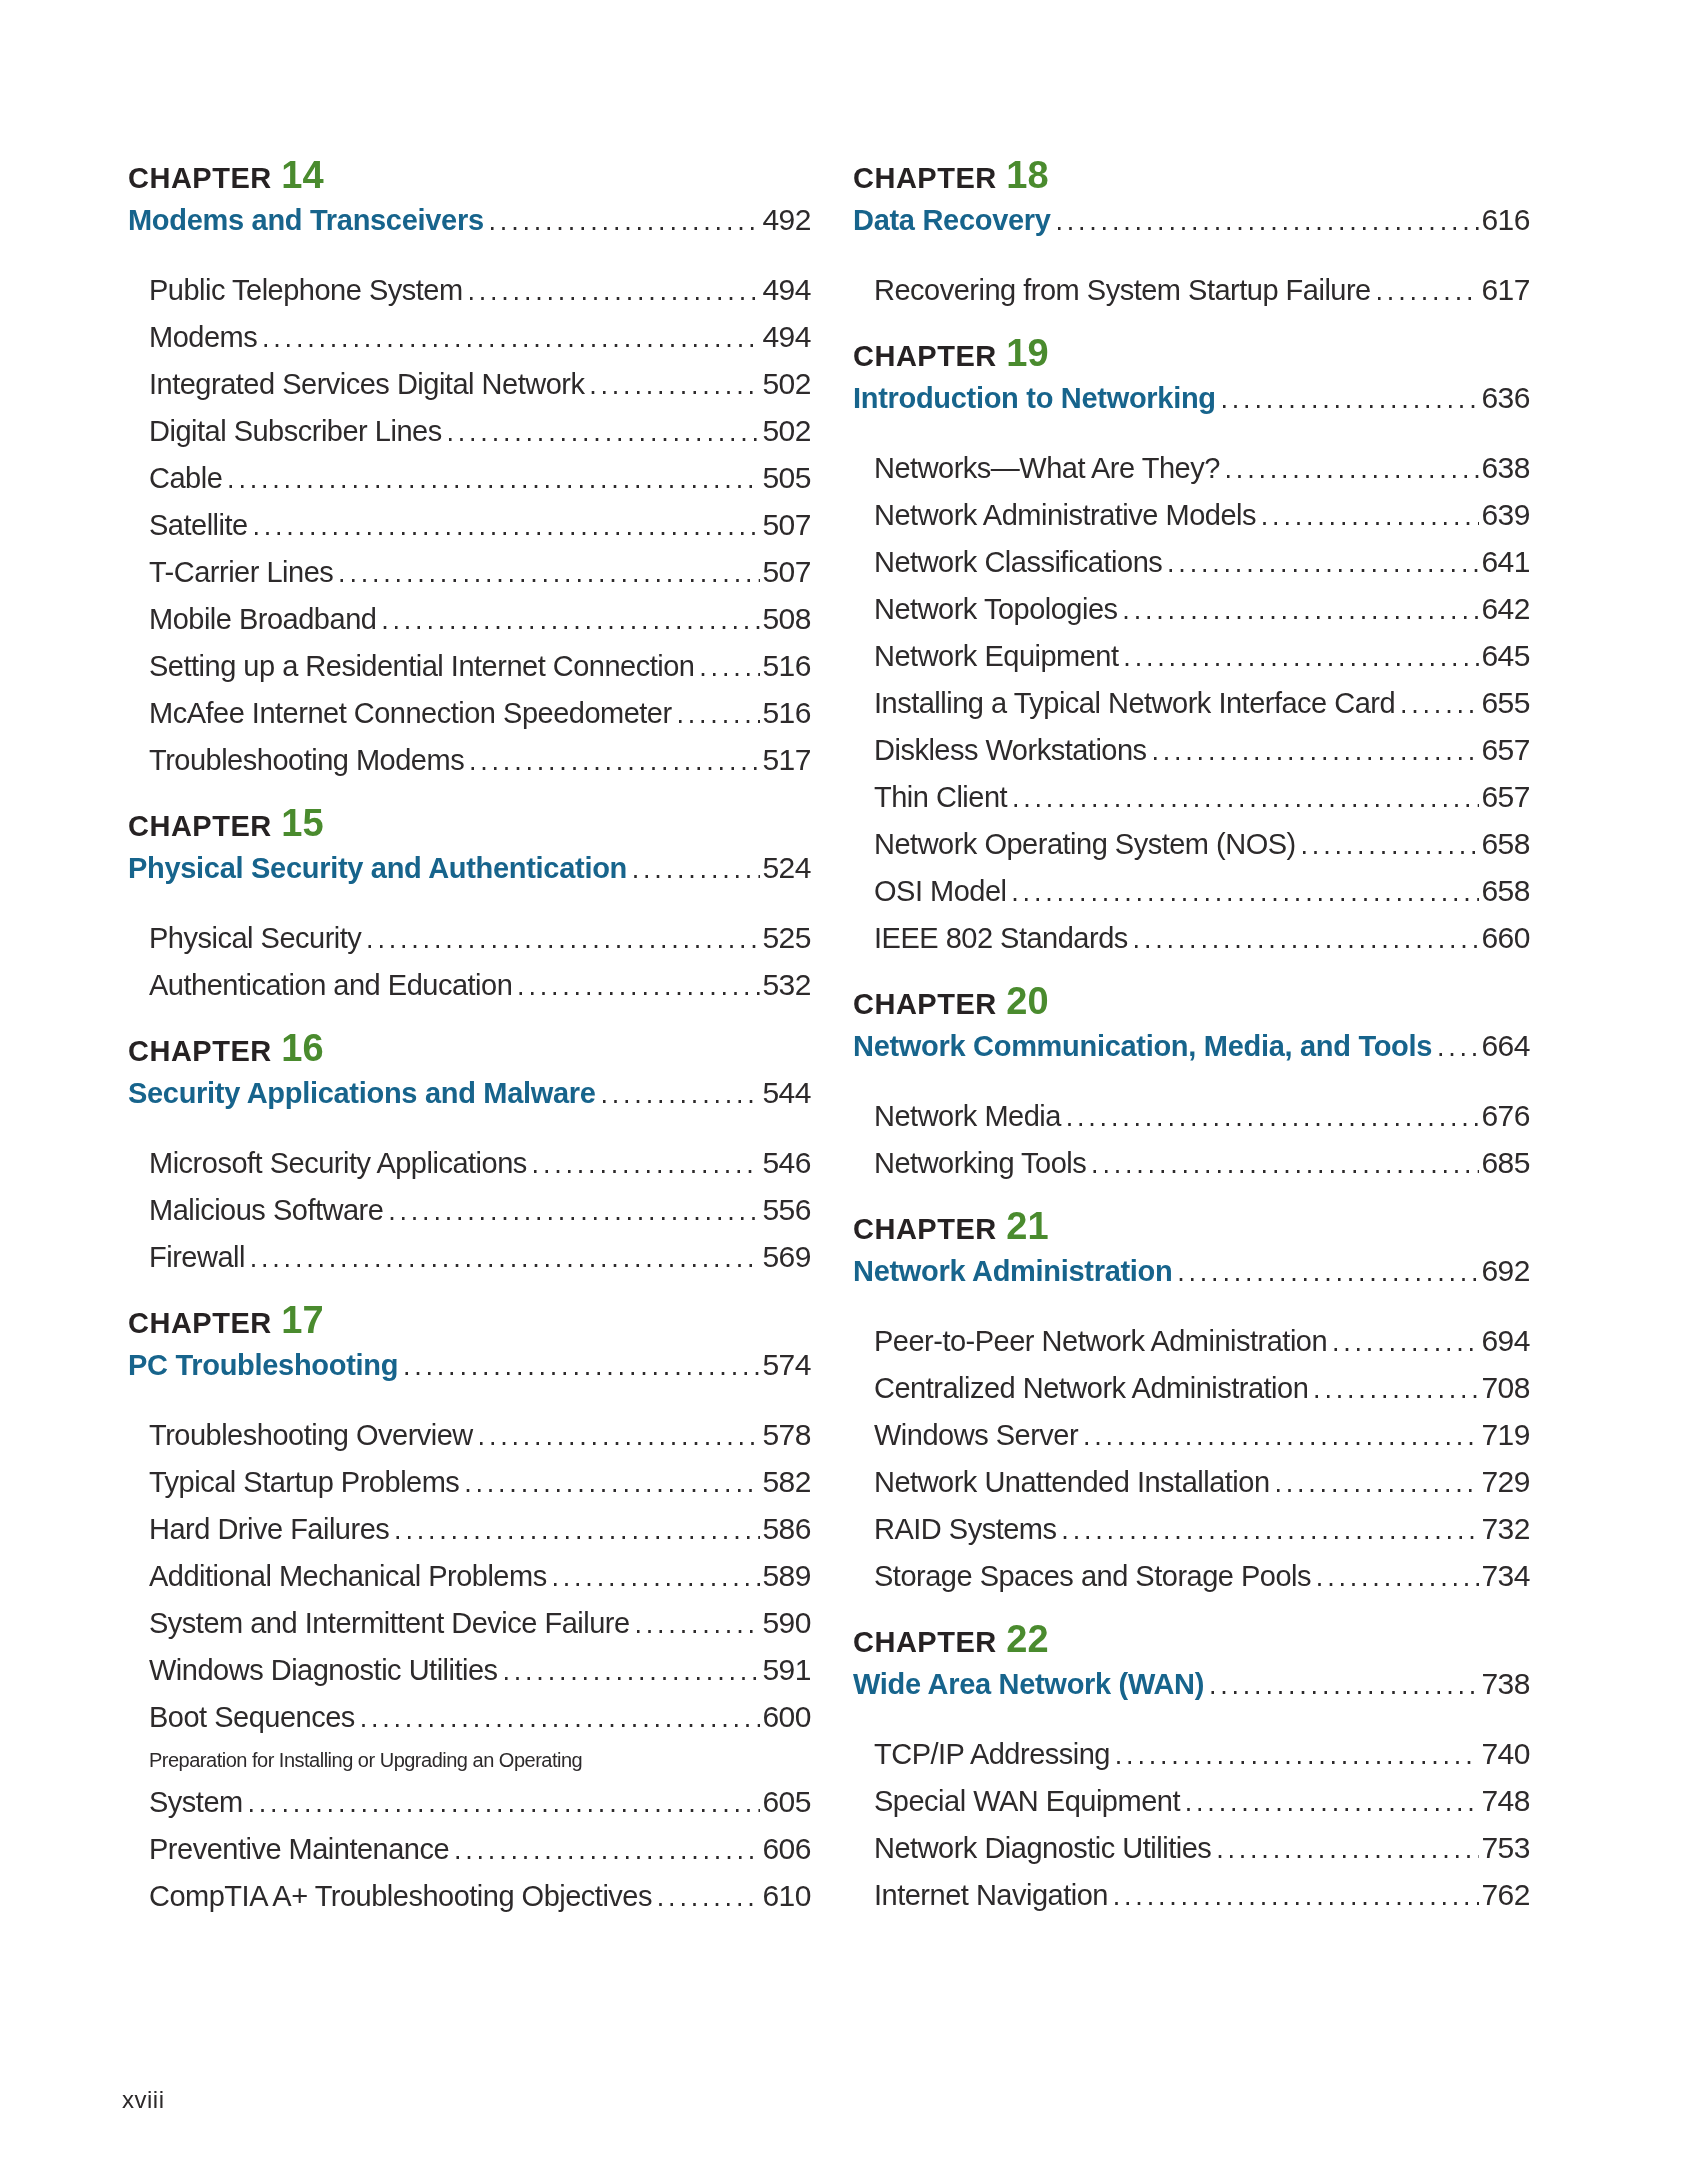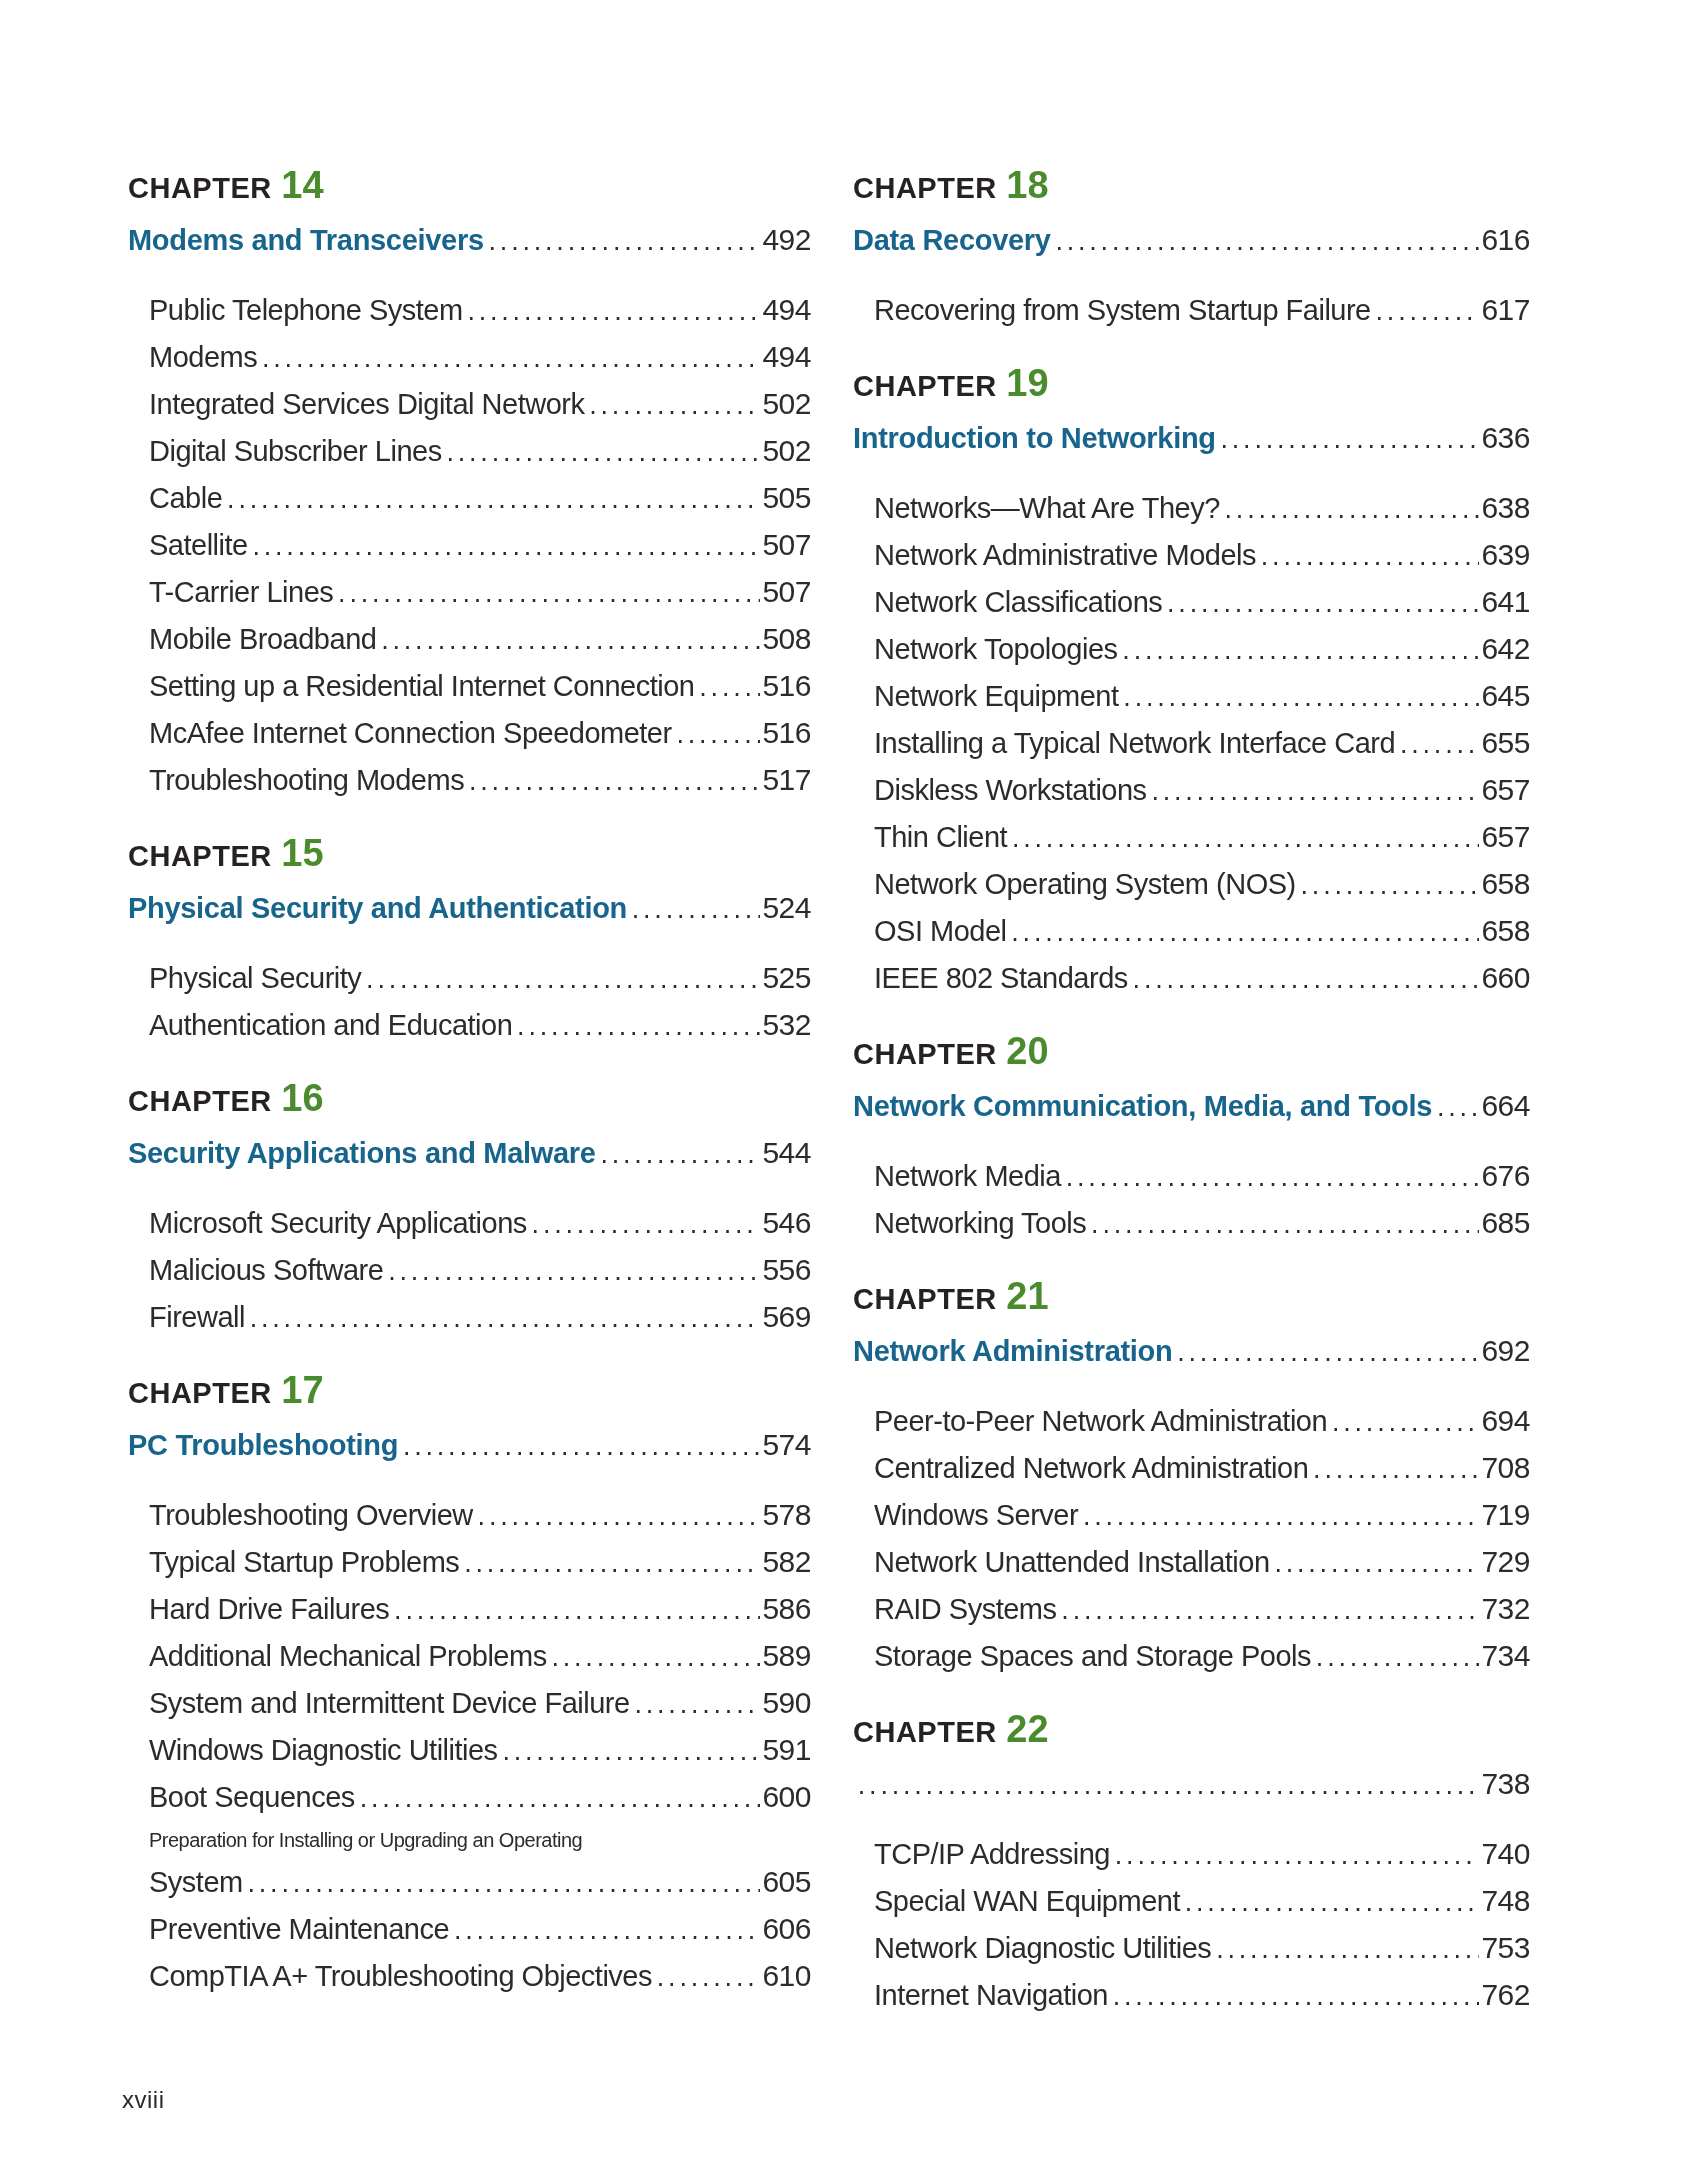--- a/index.html
+++ b/index.html
@@ -16,21 +16,21 @@
     left: 128px; top: 161px;
     display: flex;
     gap: 42px;
   }
   .col { width: 683px; overflow: hidden; }
   .col:last-child { width: 677px; }
 
   .chapter + .chapter { margin-top: 25px; }
 
   .kicker {
-    line-height: 48px;
+    line-height: 28px;
     white-space: nowrap;
   }
   .ch-word {
     font-weight: bold;
     font-size: 29px;
     letter-spacing: 0.5px;
     color: #262223;
   }
   .ch-num {
     font-weight: bold;
@@ -400,20 +400,21 @@
             <div class="row ">
               <span class="lbl">Storage Spaces and Storage Pools</span>
               <span class="dots"></span>
               <span class="pg">734</span>
             </div>
           </div>
         </div>
         <div class="chapter">
           <div class="kicker"><span class="ch-word">CHAPTER</span><span class="ch-num">22</span></div>
           <div class="row title-row">
+            <span class="lbl">Wide Area Network (WAN)</span>
             <span class="dots"></span>
             <span class="pg">738</span>
           </div>
           <div class="entries">
             <div class="row ">
               <span class="lbl">TCP/IP Addressing</span>
               <span class="dots"></span>
               <span class="pg">740</span>
             </div>
             <div class="row ">

